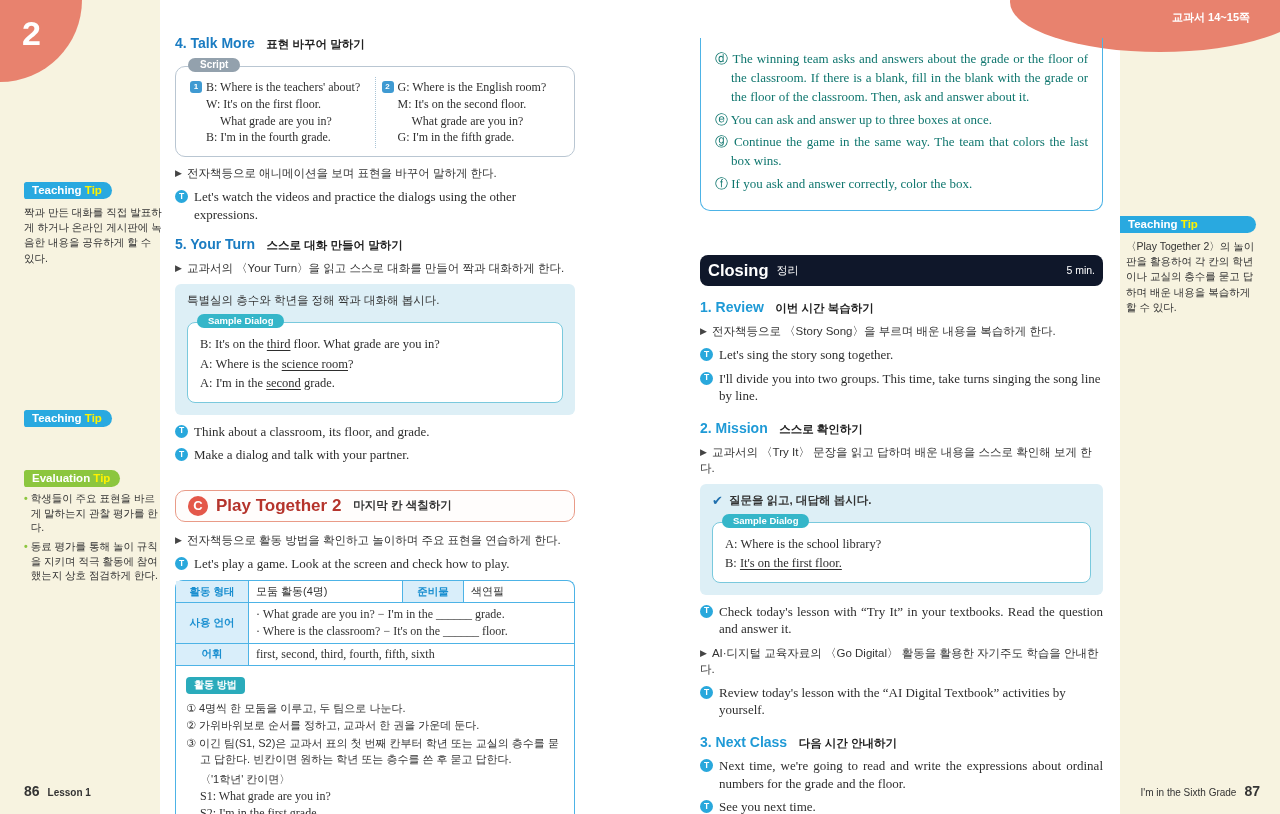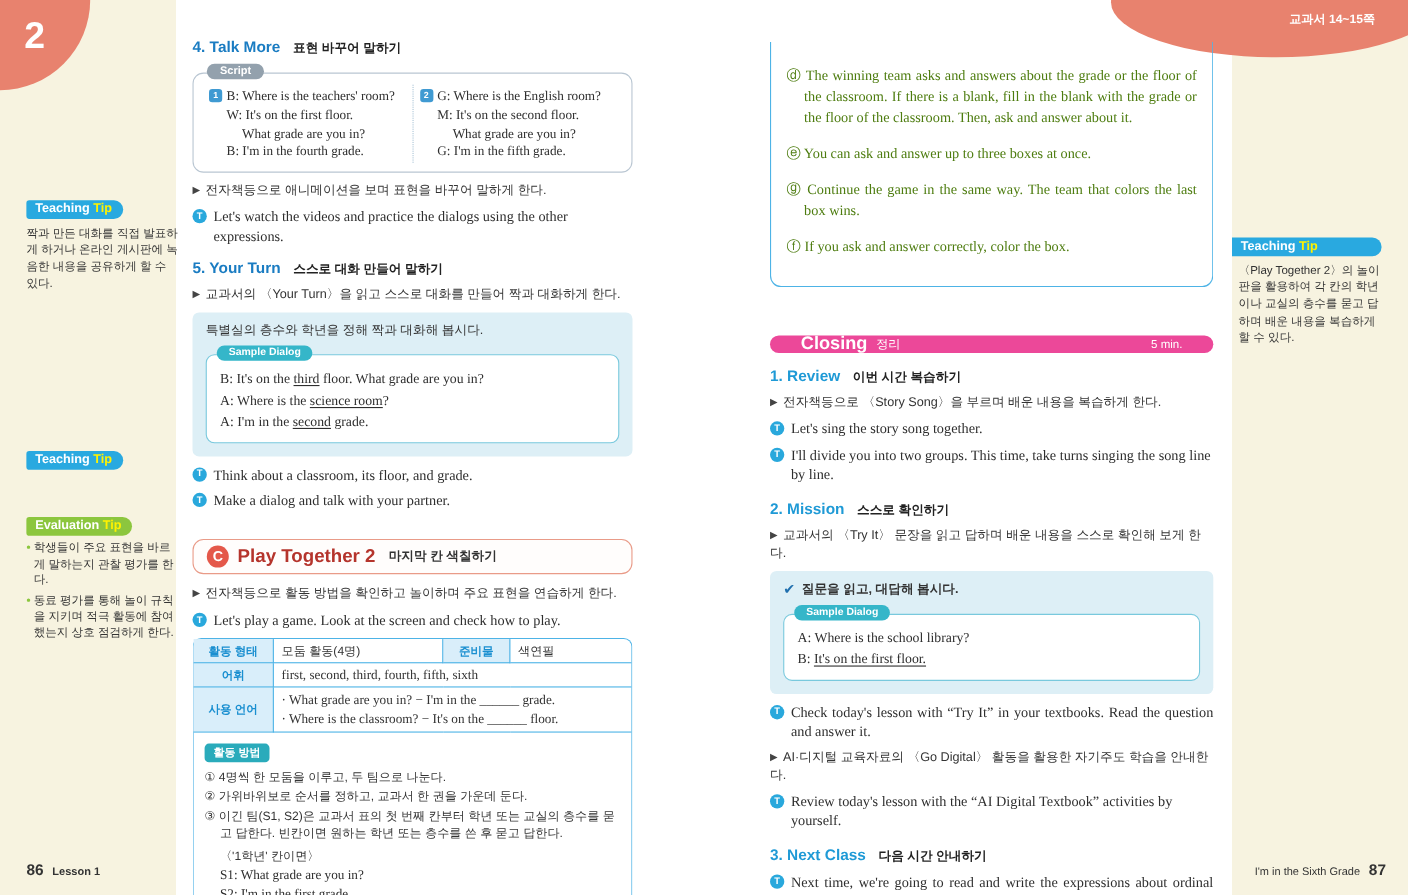--- a/index.html
+++ b/index.html
@@ -74,22 +74,22 @@
   td.hd{background:#d9eefa;color:#1a8fd0;font-weight:bold;font-size:10.5px;text-align:center;}
   td.val{font-size:11px;color:#333;}
   td.val .serifline{font-family:"Liberation Serif","DejaVu Serif",serif;font-size:12px;line-height:1.4;}
   .method-body{padding:8px 10px 6px;}
   .mini-badge{display:inline-block;background:#2aabbb;color:#fff;font-size:10px;font-weight:bold;padding:1px 8px 2px;border-radius:4px;margin-bottom:5px;}
   .step{font-size:11px;color:#333;line-height:1.5;text-indent:-14px;padding-left:14px;margin:1px 0;}
   .substep-head{font-size:11px;color:#333;margin:4px 0 1px 14px;}
   .substep{font-family:"Liberation Serif","DejaVu Serif",serif;font-size:12px;color:#2e2e2e;line-height:1.45;margin-left:14px;}
   
   .tee-cont-box{border:1.5px solid #4db3e6;border-top:none;border-radius:0 0 10px 10px;padding:8px 14px 12px;}
-  .tee-cont-line{font-family:"Liberation Serif","DejaVu Serif",serif;font-size:13px;color:#4d7c0f;line-height:1.45;text-indent:-16px;padding-left:16px;text-align:justify;margin:14px 0;}
-  .closing-bar{display:flex;align-items:center;background:#ec4899;border-radius:8px;height:16px;padding:0 28px;margin:44px 0 12px 0;}
+  .tee-cont-line{font-family:"Liberation Serif","DejaVu Serif",serif;font-size:13px;color:#0f766e;line-height:1.45;text-indent:-16px;padding-left:16px;text-align:justify;margin:4px 0;}
+  .closing-bar{display:flex;align-items:center;background:#0f172a;border-radius:8px;height:31px;padding:0 8px;margin:44px 0 12px 0;}
   .closing-title{color:#fff;font-size:16.5px;font-weight:bold;}
   .closing-sub{color:#fff;font-size:11px;margin-left:8px;}
   .closing-dur{color:#fff;font-size:10.5px;margin-left:auto;}
   .check-row{display:flex;align-items:center;gap:6px;font-size:11.5px;color:#333;font-weight:bold;}
   .check-ic{color:#1f6fae;font-size:13px;font-weight:bold;}
   .mt14{margin-top:14px;}
 </style>
 </head>
 <body>
 
@@ -132,21 +132,21 @@
     <div class="sec-head">
       <span class="sec-title">4. Talk More</span>
       <span class="sec-sub">표현 바꾸어 말하기</span>
     </div>
 
     <div class="script-box">
       <span class="script-badge">Script</span>
       <div class="script-col">
         <div class="dlg-line">
             <span class="numsq">1</span>
-            <span>B: Where is the teachers' room?</span>
+            <span>B: Where is the teachers' about?</span>
           </div>
         <div class="dlg-line dlg-plain">W: It's on the first floor.</div>
         <div class="dlg-line cont">What grade are you in?</div>
         <div class="dlg-line dlg-plain">B: I'm in the fourth grade.</div>
       </div>
       <div class="script-col second">
         <div class="dlg-line">
             <span class="numsq">2</span>
             <span>G: Where is the English room?</span>
           </div>
@@ -204,29 +204,29 @@
     <div class="method-wrap">
       <table class="act">
         <tbody>
             <tr>
           <td class="hd" style="width:58px;">활동 형태</td>
           <td class="val">모둠 활동(4명)</td>
           <td class="hd" style="width:46px;">준비물</td>
           <td class="val" style="width:96px;">색연필</td>
         </tr>
         <tr>
-          <td class="hd">어휘</td>
-          <td class="val serifline" colspan="3" style="font-family:'Liberation Serif','DejaVu Serif',serif;font-size:12px;">first, second, third, fourth, fifth, sixth</td>
-        </tr>
-        <tr>
           <td class="hd">사용 언어</td>
           <td class="val" colspan="3">
             <div class="serifline">· What grade are you in? − I'm in the ______ grade.</div>
             <div class="serifline">· Where is the classroom? − It's on the ______ floor.</div>
           </td>
+        </tr>
+        <tr>
+          <td class="hd">어휘</td>
+          <td class="val serifline" colspan="3" style="font-family:'Liberation Serif','DejaVu Serif',serif;font-size:12px;">first, second, third, fourth, fifth, sixth</td>
         </tr>
       </tbody>
         </table>
       <div class="method-body">
         <span class="mini-badge">활동 방법</span>
         <div class="step">① 4명씩 한 모둠을 이루고, 두 팀으로 나눈다.</div>
         <div class="step">② 가위바위보로 순서를 정하고, 교과서 한 권을 가운데 둔다.</div>
         <div class="step">③ 이긴 팀(S1, S2)은 교과서 표의 첫 번째 칸부터 학년 또는 교실의 층수를 묻고 답한다. 빈칸이면 원하는 학년 또는 층수를 쓴 후 묻고 답한다.</div>
         <div class="substep-head">〈'1학년' 칸이면〉</div>
         <div class="substep">S1: What grade are you in?</div>

